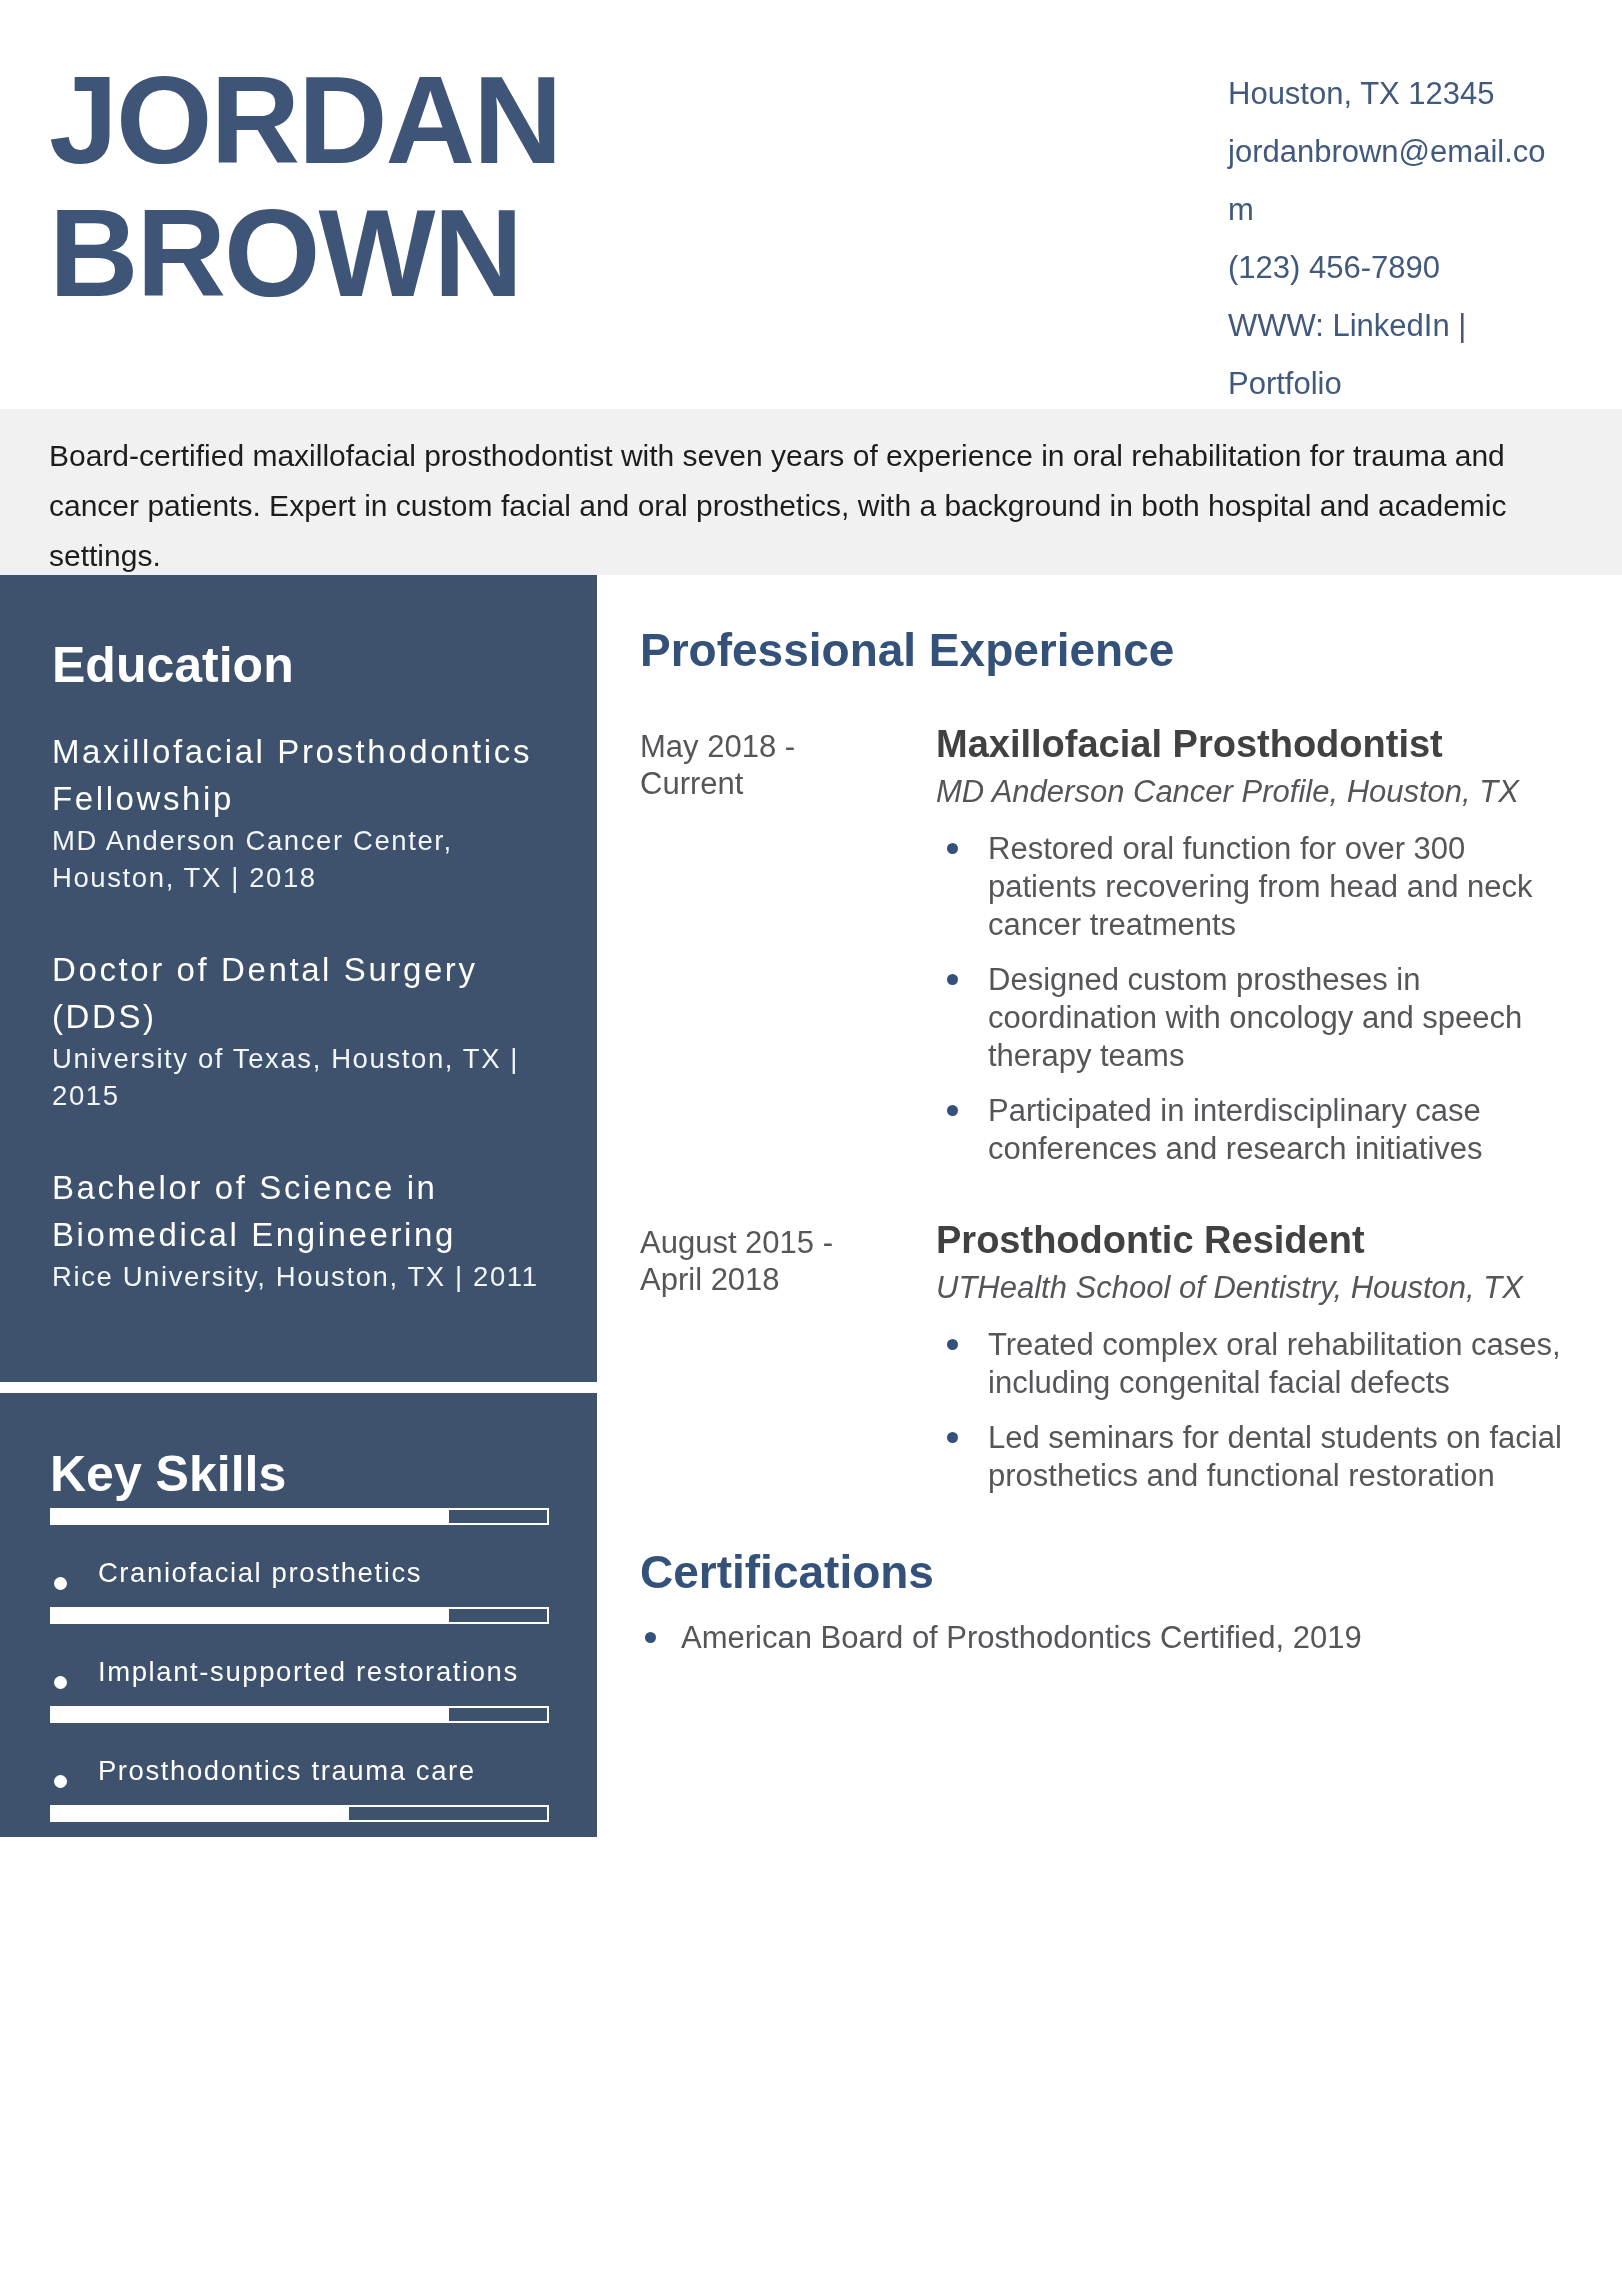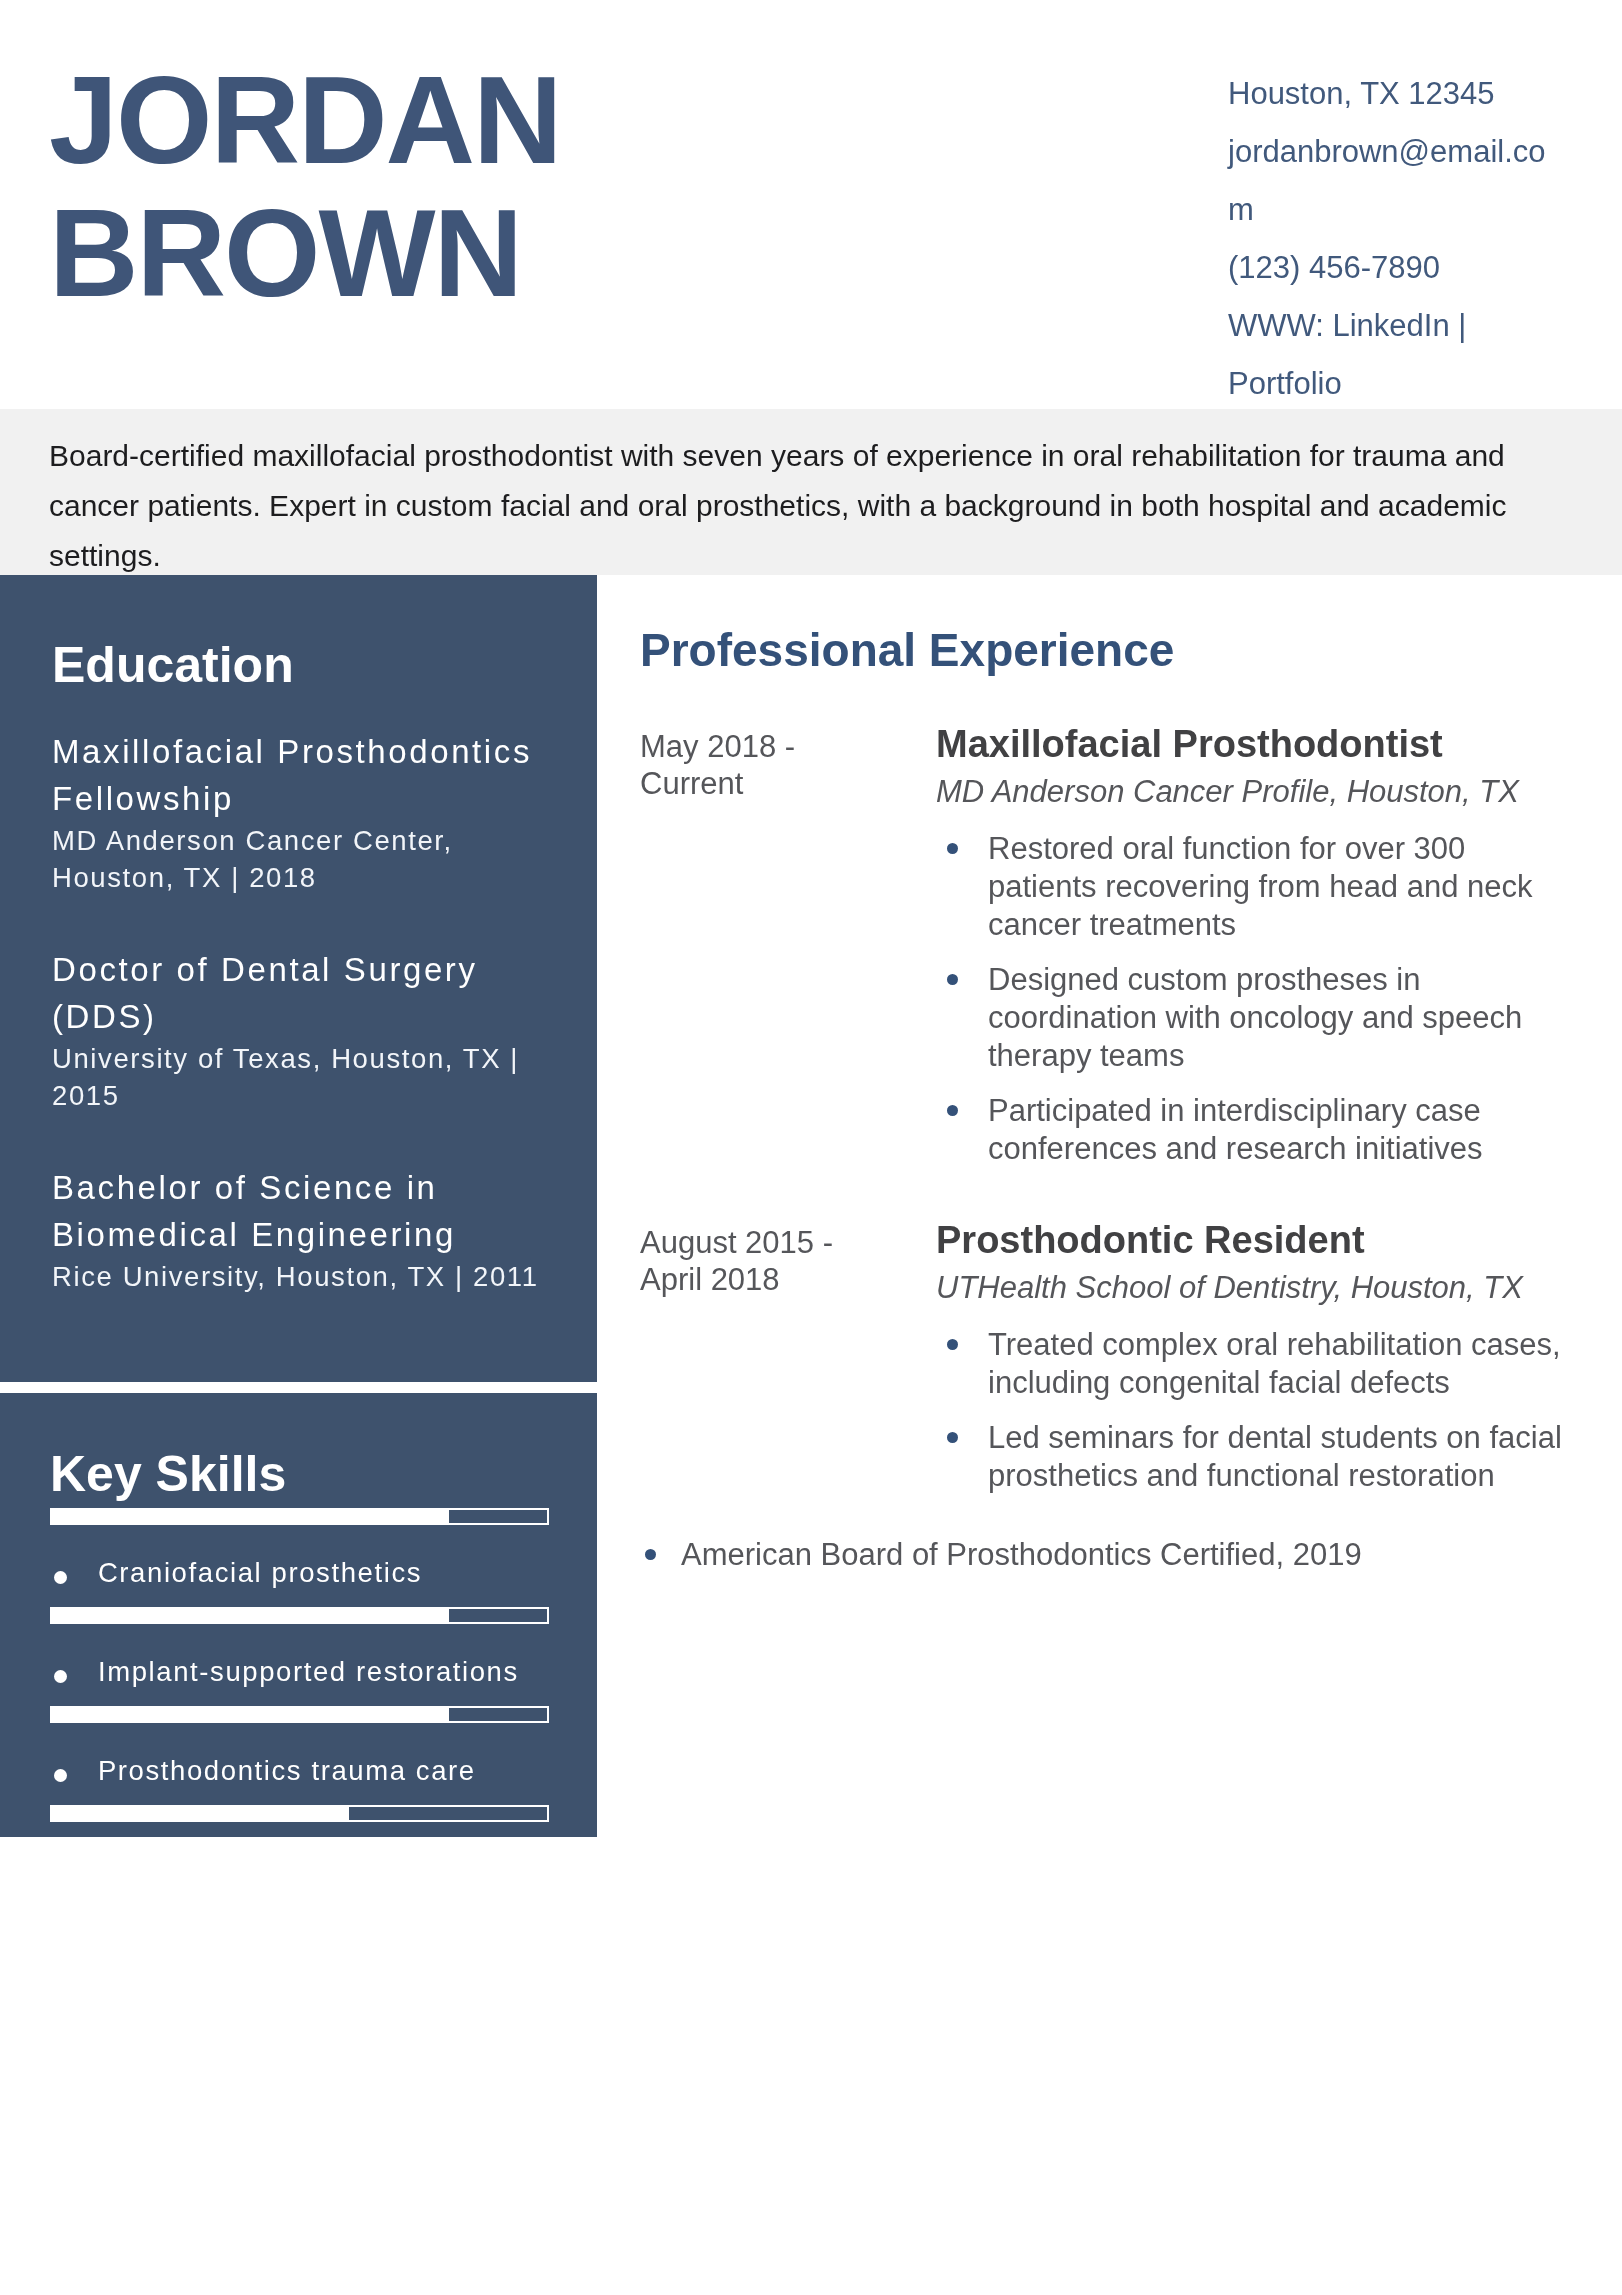--- a/index.html
+++ b/index.html
@@ -36,21 +36,21 @@
   .edu-entry { margin-top:50px; }
   .edu-entry:first-of-type { margin-top:38px; }
   .edu-degree { font-size:33px; line-height:47px; letter-spacing:2.6px; color:#ffffff; }
   .edu-detail { font-size:27.5px; line-height:37px; letter-spacing:1.6px; color:#f2f5f9; }
 
   .skill-row { margin-bottom:17px; }
   .skill-row:first-of-type { margin-top:8.5px; }
   .skill-bar { position:relative; width:499px; height:17px; margin-bottom:31px; }
   .skill-track { position:absolute; left:0; top:0; right:0; bottom:0; border:2.6px solid #ffffff; }
   .skill-fill { position:absolute; left:0; top:0; height:100%; background:#ffffff; }
-  .skill-label-line { display:flex; align-items:center; font-size:27.5px;
+  .skill-label-line { display:flex; align-items:flex-end; font-size:27.5px;
                       line-height:34px; letter-spacing:1.6px; color:#ffffff; }
   .skill-dot { flex:0 0 auto; width:13px; height:13px; border-radius:50%; background:#ffffff;
                margin:10.5px 31px 0 3.9px; }
 
   
   .main-col { position:absolute; left:640px; top:575px; width:924px; color:#55565a; }
   .main-heading { margin-top:52px; font-size:46px; line-height:46px; font-weight:bold;
                   color:var(--accent-navy,#345179); }
   .job { display:flex; margin-top:51px; }
   .job + .job { margin-top:35px; }
@@ -209,20 +209,21 @@
             <span>Treated complex oral rehabilitation cases, including congenital facial defects</span>
           </li>
           <li>
             <span class="bullet-dot"></span>
             <span>Led seminars for dental students on facial prosthetics and functional restoration</span>
           </li>
         </ul>
       </div>
     </article>
 
+    <h2 class="main-heading cert-heading">Certifications</h2>
     <ul class="cert-list">
       <li>
         <span class="bullet-dot"></span>
         <span>American Board of Prosthodontics Certified, 2019</span>
       </li>
     </ul>
 
   </main>
 </div>
 

